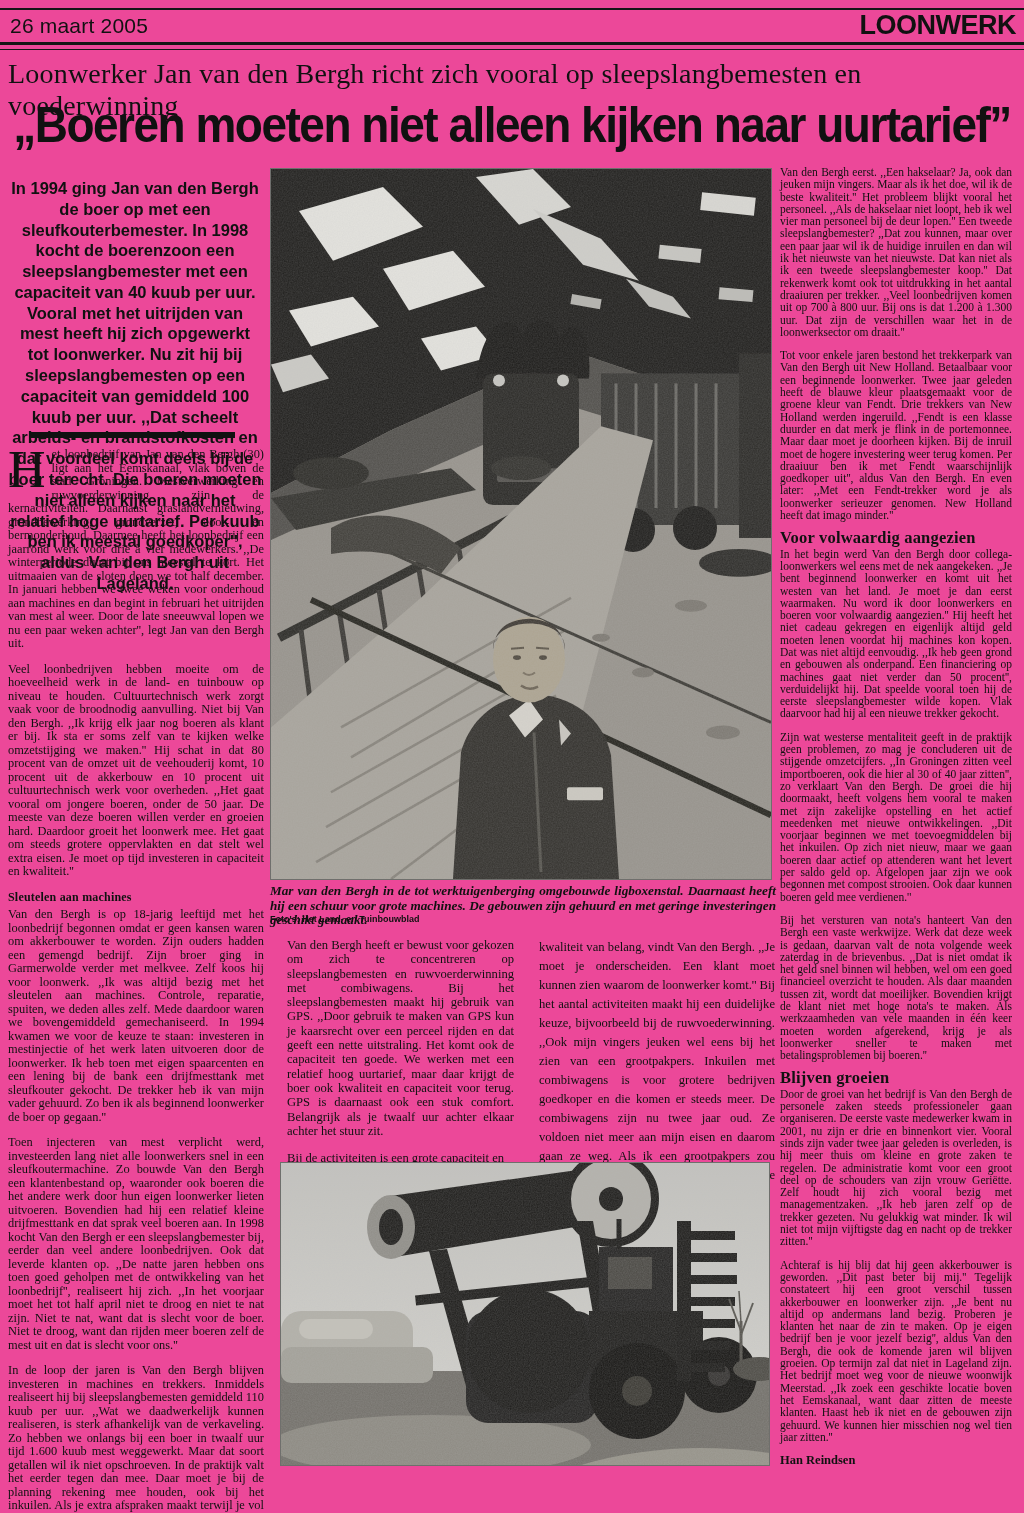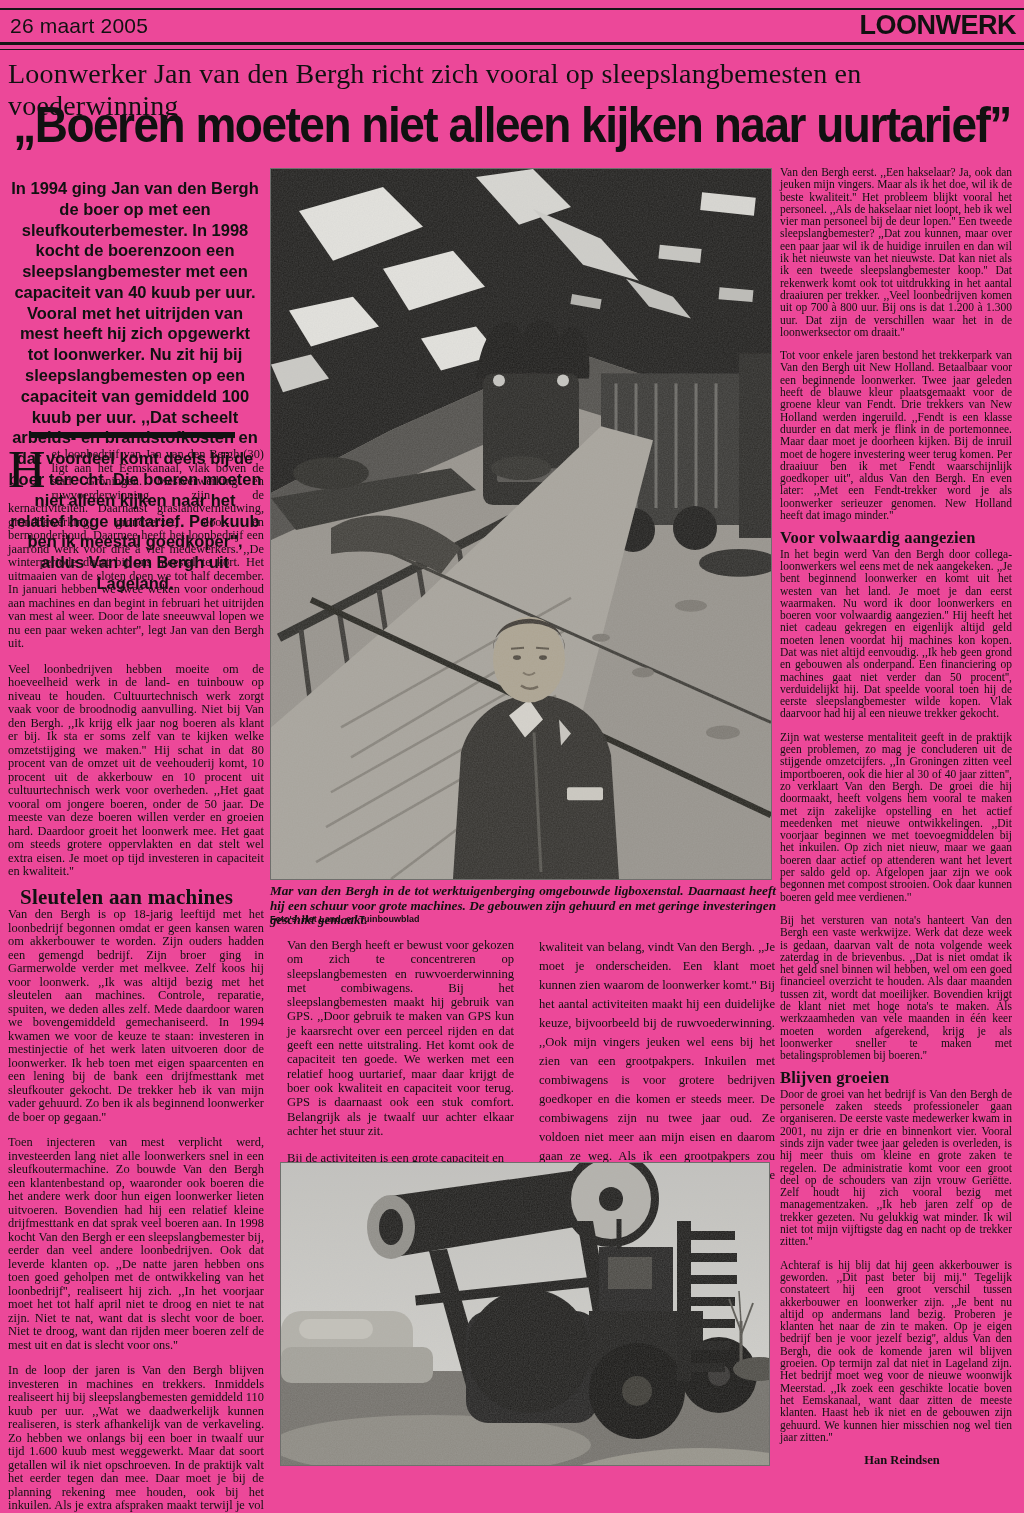--- a/index.html
+++ b/index.html
@@ -19,39 +19,39 @@
             font-family:"Liberation Sans",sans-serif;font-size:46px;font-weight:800;
             letter-spacing:-1.5px;transform:scaleY(1.08);transform-origin:top;}
   
   .intro{position:absolute;left:8px;top:178px;width:254px;text-align:center;
          font-family:"Liberation Sans",sans-serif;font-weight:700;font-size:16.5px;line-height:1.26;}
   .intro-rule{position:absolute;left:30px;top:432px;width:205px;height:6px;background:#111;}
   .colL{position:absolute;left:8px;top:448px;width:256px;font-size:12.4px;line-height:13.5px;
         text-align:justify;}
   .colL p{margin:0 0 12px 0;}
   .dropcap{float:left;font-size:52px;line-height:40px;padding:2px 6px 0 0;font-weight:400;}
-  .subhead{font-family:"Liberation Serif",serif;font-weight:700;font-size:21px;margin:4px 0 4px 12px;
+  .subhead{font-family:"Liberation Serif",serif;font-weight:700;font-size:12px;margin:4px 0 4px 0;
            text-align:left;letter-spacing:.2px;}
   
   .photo1{position:absolute;left:270px;top:168px;width:502px;height:712px;border:1px solid #6f6f6c;box-sizing:border-box;}
   .cap1{position:absolute;left:270px;top:884px;width:506px;font-style:italic;font-weight:700;
         font-size:13.2px;line-height:14.6px;text-align:justify;}
   .credit{position:absolute;left:270px;top:914px;width:506px;text-align:left;
           font-family:"Liberation Sans",sans-serif;font-style:normal;font-weight:700;font-size:9px;}
   .colM1{position:absolute;left:271px;top:938px;width:243px;font-size:12.6px;line-height:14.3px;text-align:justify;}
   .colM2{position:absolute;left:523px;top:938px;width:252px;font-size:12.6px;line-height:19px;text-align:justify;}
   .colM1 p,.colM2 p{margin:0 0 13px 16px;}
   .photo2{position:absolute;left:280px;top:1162px;width:490px;height:304px;border:1px solid #6f6f6c;box-sizing:border-box;}
   .cap2{position:absolute;left:270px;top:1471px;width:506px;font-style:italic;font-weight:700;
         font-size:13.2px;line-height:14.6px;text-align:justify;}
   
   .colR{position:absolute;left:780px;top:166px;width:244px;font-size:11.5px;line-height:12.3px;text-align:justify;}
   .colR p{margin:0 12px 11px 0;}
   .colR .subhead{font-size:16.5px;margin:2px 16px 3px 0;}
-  .byline{text-align:center;font-weight:700;font-size:12.5px;margin-top:8px;}
+  .byline{text-align:left;font-weight:700;font-size:12.5px;margin-top:8px;}
   svg{display:block;}
 </style>
 </head>
 <body>
 
 <div id="page">
 
   <div class="rule" style="left:0;top:8px;width:1024px;height:2px;"></div>
   <div class="rule" style="left:0;top:42px;width:1024px;height:3px;"></div>
   <div class="rule" style="left:0;top:49px;width:1024px;height:1px;"></div>

